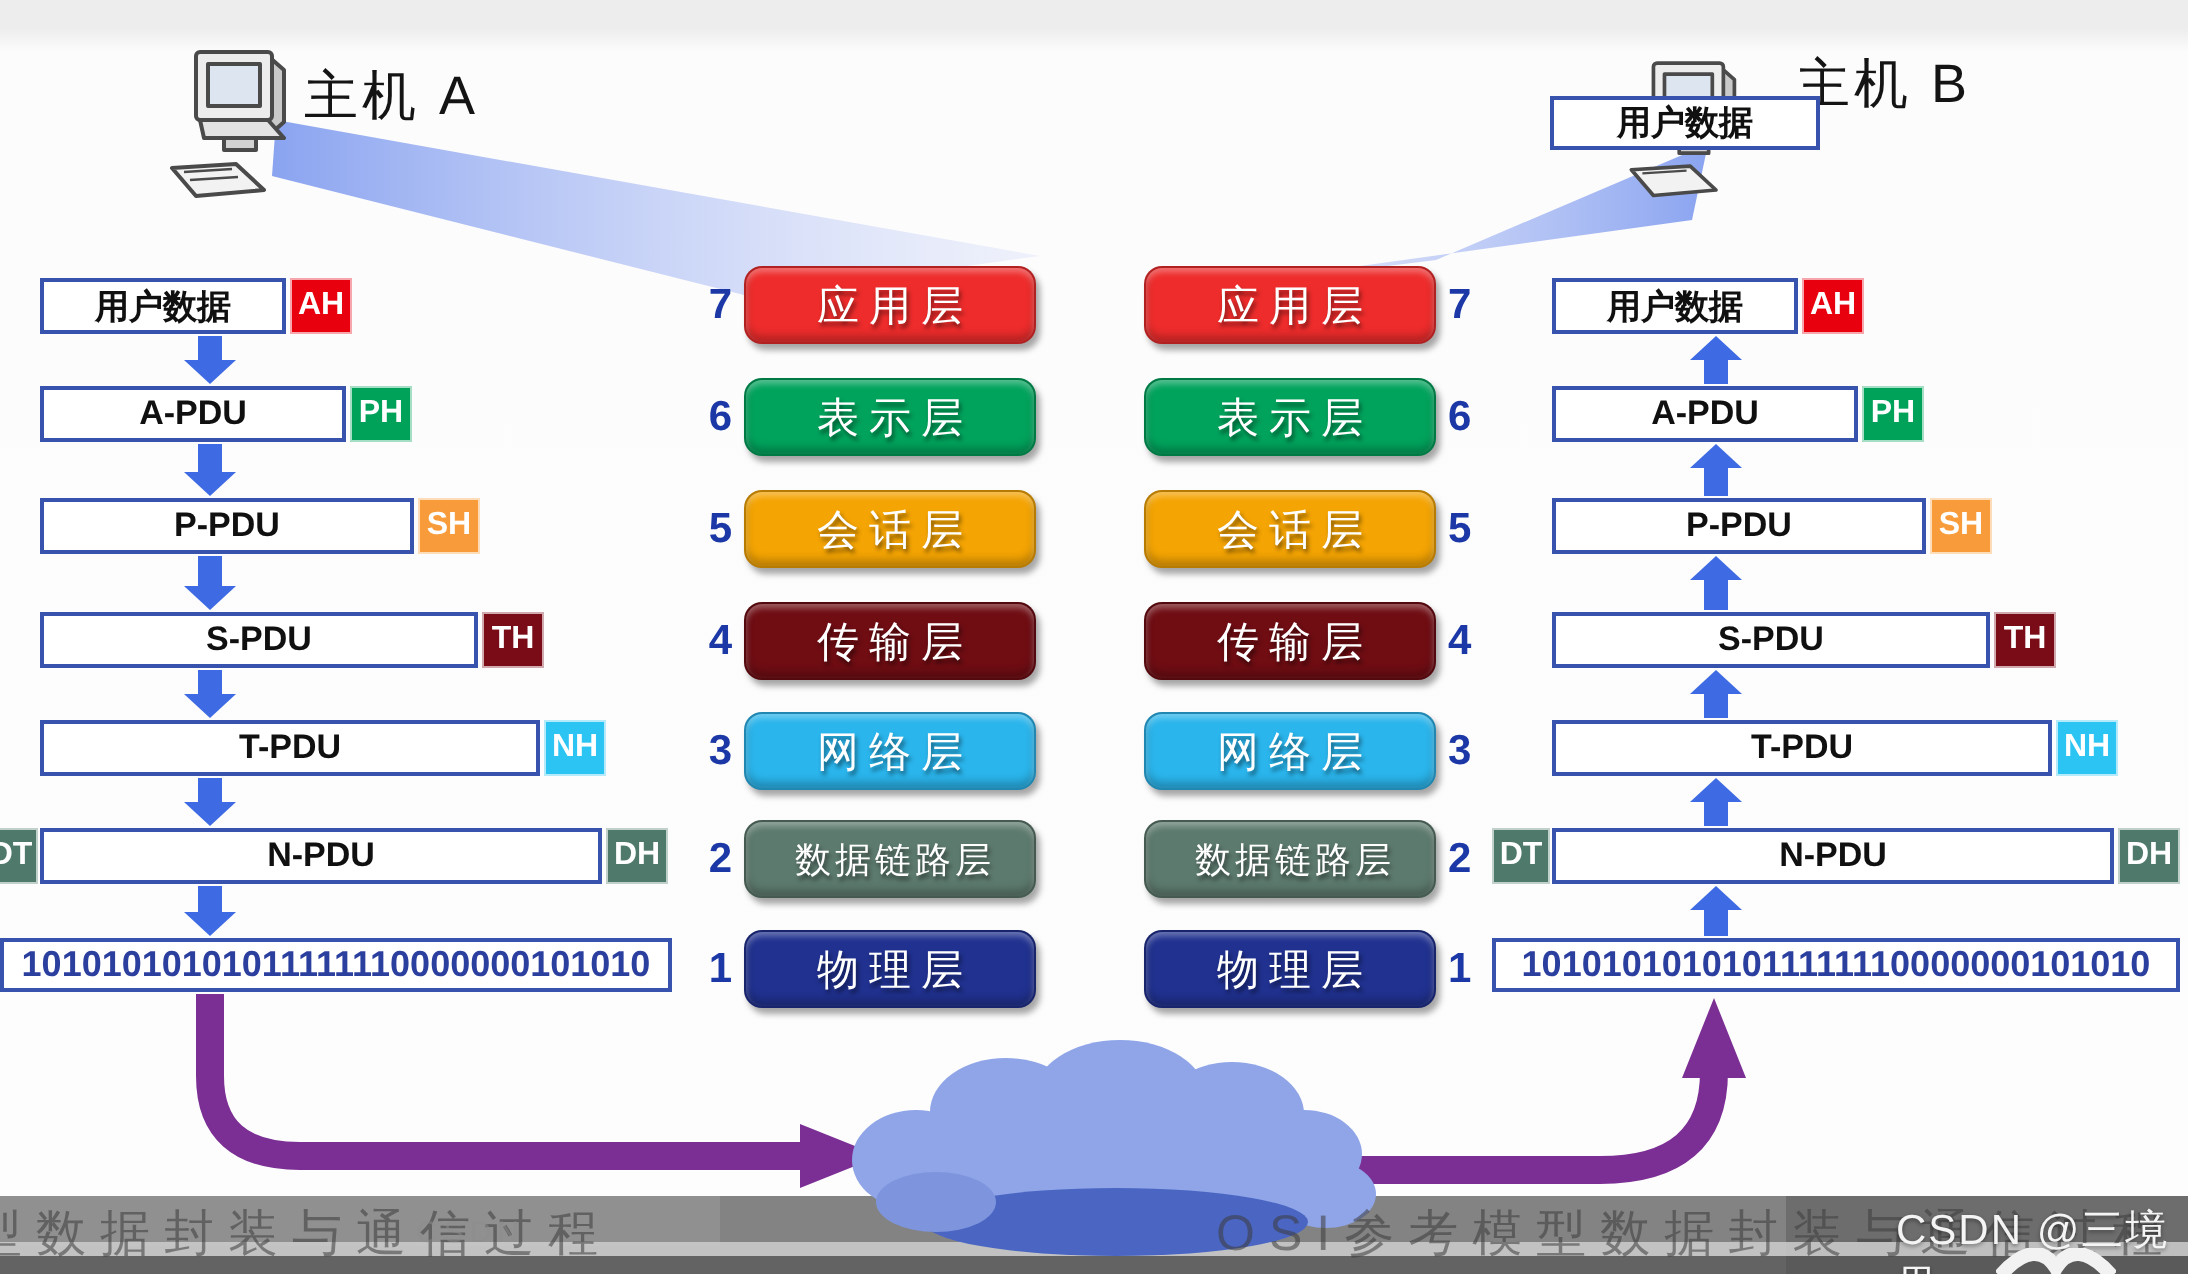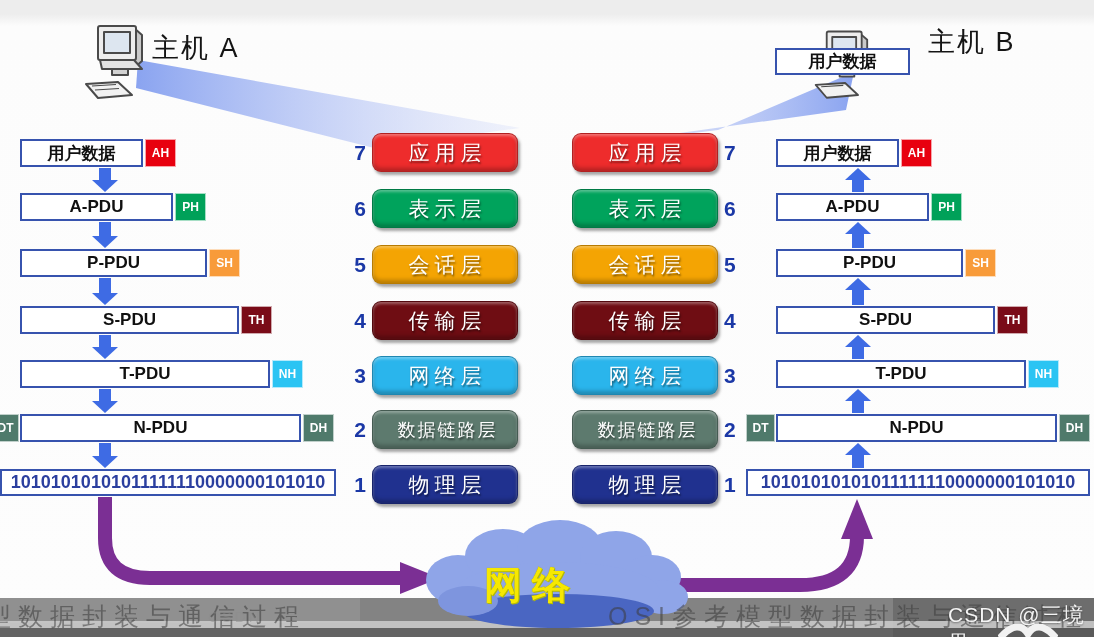--- a/index.html
+++ b/index.html
@@ -3,21 +3,21 @@
 <meta charset="utf-8">
 <style>
   html,body{margin:0;padding:0;background:#ffffff;font-family:"Liberation Sans",sans-serif;}
   #stage{position:relative;width:1094px;height:637px;background:linear-gradient(#ededed 0,#ededed 14px,#fcfcfc 26px,#fdfdfd 100%);overflow:hidden;}
   svg.layer{position:absolute;left:0;top:0;pointer-events:none;}
 
   .host-label{position:absolute;font-size:27px;color:#141414;letter-spacing:2px;}
   .userdata-float{position:absolute;background:#fff;border:2px solid #3753ae;display:flex;align-items:center;justify-content:center;font-size:17px;font-weight:bold;color:#101010;box-sizing:border-box;}
 
   .pdubox{position:absolute;background:#fff;border:2px solid #3753ae;display:flex;align-items:center;justify-content:center;font-size:17px;font-weight:bold;color:#101010;box-sizing:border-box;}
-  .hdrbadge{position:absolute;display:flex;align-items:center;justify-content:center;color:#fff;font-size:12px;font-weight:bold;box-sizing:border-box;border:1px solid rgba(255,255,255,.65);}
+  .hdrbadge{position:absolute;display:flex;align-items:center;justify-content:center;color:#fff;font-size:16px;font-weight:bold;box-sizing:border-box;border:1px solid rgba(255,255,255,.65);}
   .binbox{position:absolute;background:#fff;border:2px solid #3753ae;display:flex;align-items:center;justify-content:center;font-size:18px;font-weight:bold;color:#2b3f9f;box-sizing:border-box;letter-spacing:0px;}
 
   .pill{position:absolute;border-radius:9px;display:flex;align-items:center;justify-content:center;color:#fff;font-weight:normal;font-size:21px;letter-spacing:5px;text-shadow:1px 2px 2px rgba(0,0,0,.5);
         box-shadow:2px 3px 3px rgba(0,0,0,.35), inset 0 2px 3px rgba(255,255,255,.35), inset 0 -3px 4px rgba(0,0,0,.25);border:1px solid rgba(0,0,0,.25);box-sizing:border-box;text-indent:5px;}
   .lnum{position:absolute;color:#1b38a6;font-weight:bold;font-size:21px;}
 
   .varrow{position:absolute;width:26px;}
   .varrow .shaft{position:absolute;left:7px;width:12px;background:#3e6be4;}
   .varrow.down .shaft{top:0;bottom:11px;}
   .varrow.down .head{position:absolute;bottom:0;left:0;width:0;height:0;border-left:13px solid transparent;border-right:13px solid transparent;border-top:12px solid #3e6be4;}
@@ -73,21 +73,21 @@
     <g stroke="#4a4a4a" stroke-width="2" fill="#ededed" stroke-linejoin="round" transform="scale(0.92)">
       <path d="M52,8 l8,7 v26 l-8,7 z" fill="#c9c9c9"></path>
       <rect x="16" y="6" width="38" height="34" rx="2"></rect>
       <rect x="22" y="12" width="26" height="21" fill="#dde6f0"></rect>
       <path d="M18,40 h34 l8,9 h-40 z" fill="#e3e3e3"></path>
       <rect x="30" y="49" width="16" height="6" fill="#d2d2d2"></rect>
       <path d="M4,64 l32,-2 14,13 -34,3 z" fill="#f2f2f2"></path>
       <path d="M10,66 l24,-1.5" stroke-width="1.2"></path>
     </g>
   </svg>
-  <div class="host-label" style="left:898px;top:24px;margin-left:30px;">主机 B</div>
+  <div class="host-label" style="left:898px;top:24px;">主机 B</div>
   <div class="userdata-float" style="left:775px;top:48px;width:135px;height:27px;">用户数据</div>
 
   <div id="gen-root">
       <div class="pdubox" style="left: 20px; top: 139px; width: 123px; height: 28px;">用户数据</div>
       <div class="hdrbadge" style="left: 145px; top: 139px; width: 31px; height: 28px; background: rgb(232, 0, 15);">AH</div>
       <div class="pdubox" style="left: 776px; top: 139px; width: 123px; height: 28px;">用户数据</div>
       <div class="hdrbadge" style="left: 901px; top: 139px; width: 31px; height: 28px; background: rgb(232, 0, 15);">AH</div>
       <div class="pdubox" style="left: 20px; top: 193px; width: 153px; height: 28px;">A-PDU</div>
       <div class="hdrbadge" style="left: 175px; top: 193px; width: 31px; height: 28px; background: rgb(0, 161, 89);">PH</div>
       <div class="pdubox" style="left: 776px; top: 193px; width: 153px; height: 28px;">A-PDU</div>
@@ -211,21 +211,20 @@
       <ellipse cx="503" cy="556" rx="38" ry="27"></ellipse>
       <ellipse cx="560" cy="548" rx="43" ry="28"></ellipse>
       <ellipse cx="616" cy="557" rx="36" ry="26"></ellipse>
       <ellipse cx="652" cy="577" rx="29" ry="22"></ellipse>
       <ellipse cx="663" cy="597" rx="25" ry="17"></ellipse>
       <ellipse cx="558" cy="592" rx="102" ry="30"></ellipse>
     </g>
     <ellipse cx="558" cy="611" rx="96" ry="17" fill="#4a66c2"></ellipse>
     <ellipse cx="468" cy="601" rx="30" ry="15" fill="#7e95de"></ellipse>
   </svg>
-  <div class="cloud-label">网络</div>
 
   <div class="band-caption" style="left:-14px;">型数据封装与通信过程</div>
   <div class="band-caption" style="left:608px;">OSI参考模型数据封装与通信过程</div>
   <div class="mooc-mark">CSDN</div>
   <div class="csdn-mark">CSDN @三境界</div>
   <svg class="layer" style="left:998px;top:624px;" width="60" height="13">
     <path d="M2,14 C14,0 24,0 30,10 C36,0 46,0 58,14" stroke="#f2f2f2" stroke-width="7" fill="none"></path>
   </svg>
 </div>
 

